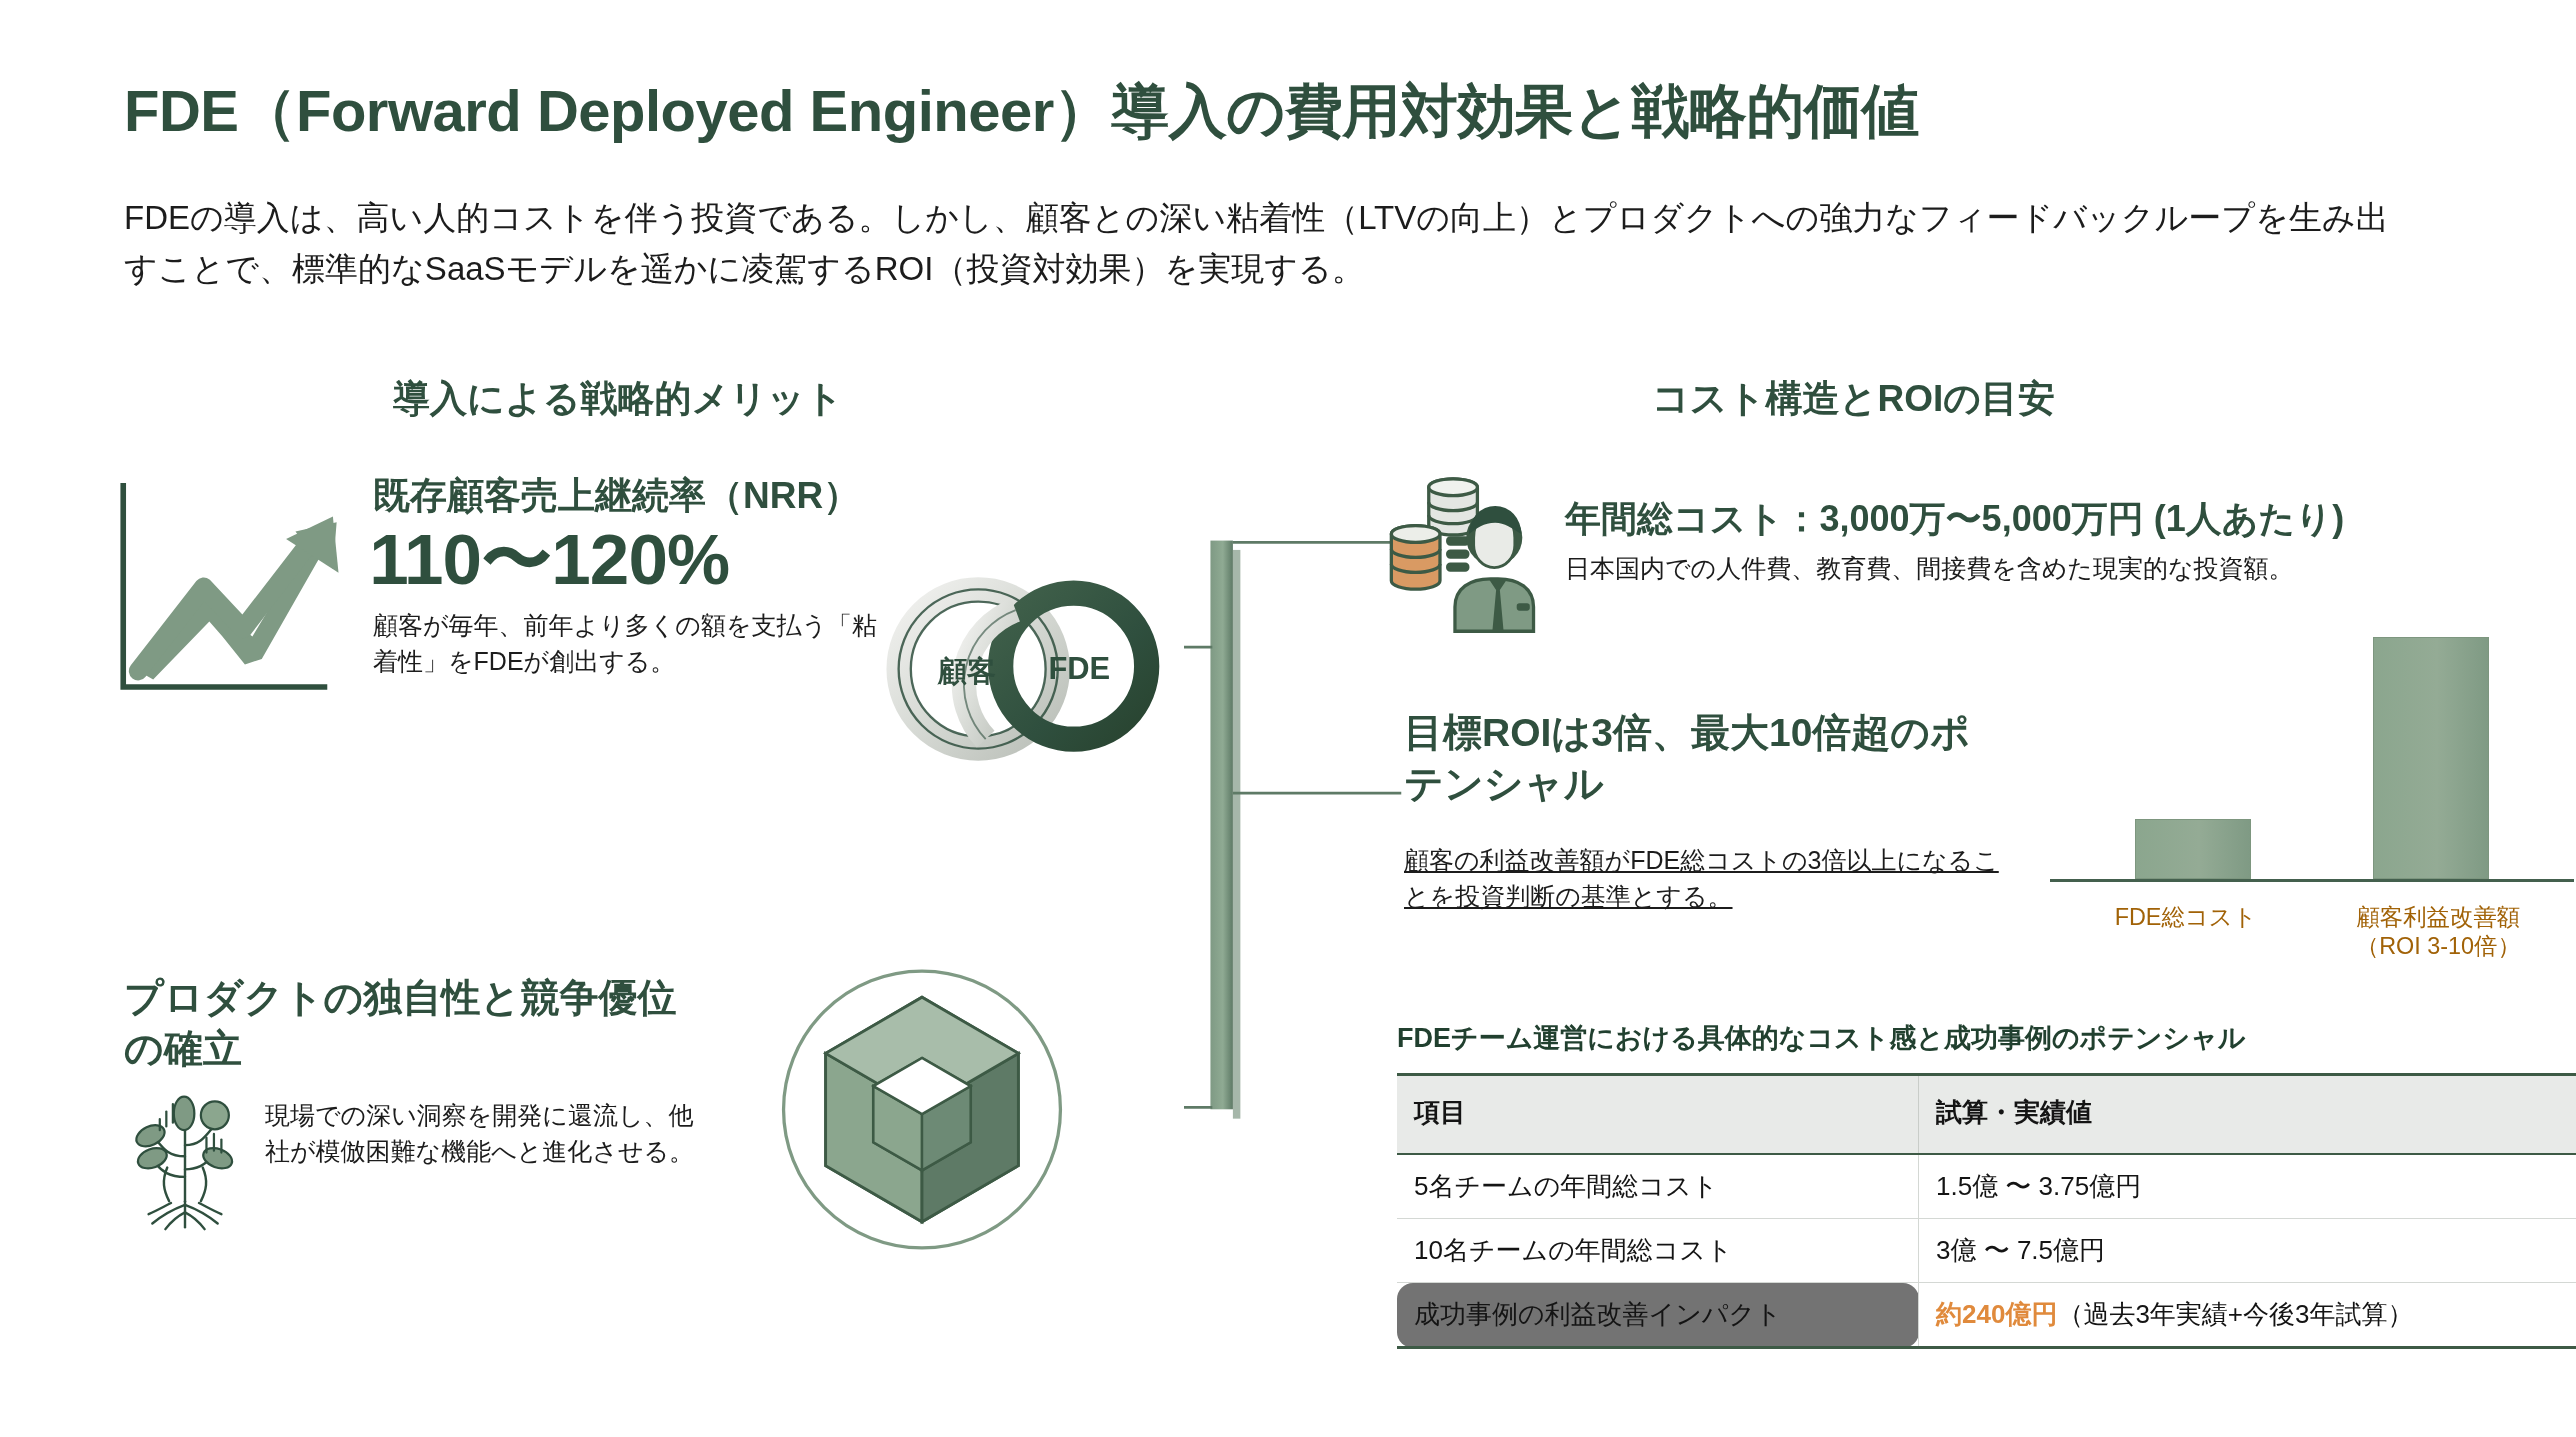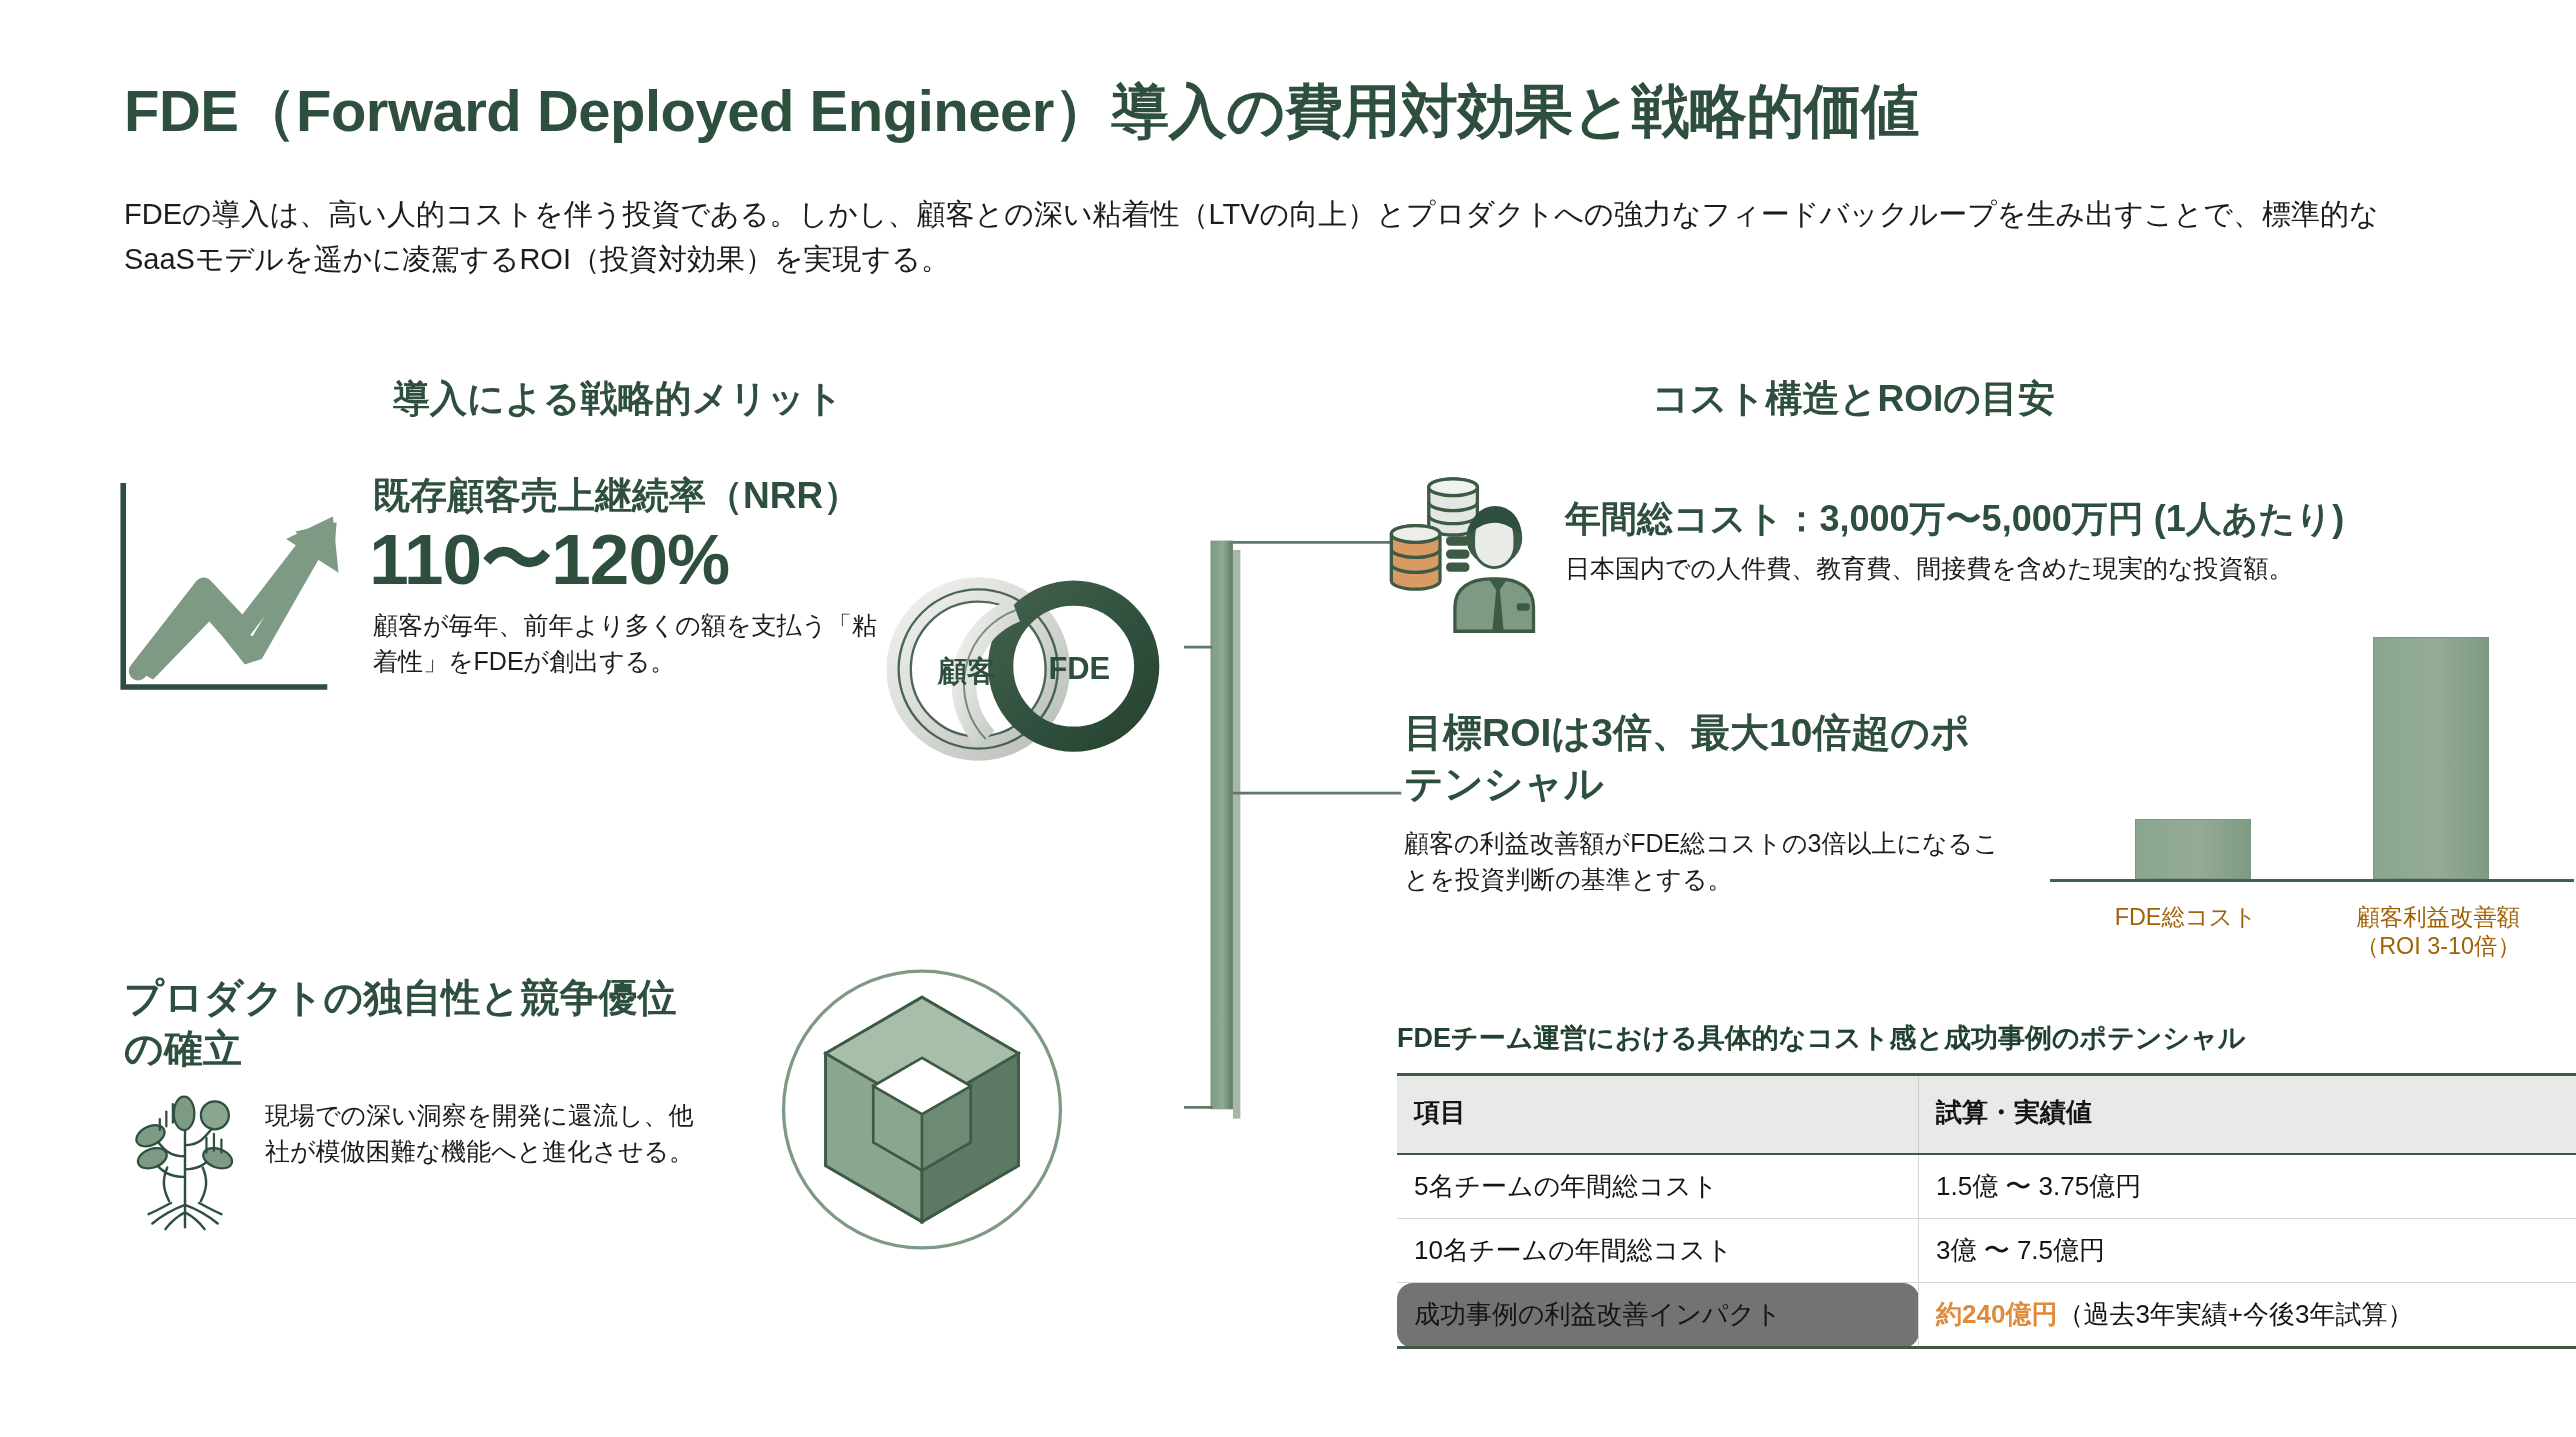--- a/index.html
+++ b/index.html
@@ -26,21 +26,21 @@
     font-weight: 700;
     color: #2f4f3e;
     letter-spacing: -0.5px;
     white-space: nowrap;
   }
   #page-subtitle {
     position: absolute;
     left: 124px;
     top: 192px;
     width: 2265px;
-    font-size: 29px;
+    font-size: 33px;
     line-height: 1.55;
     color: #1c1c1c;
     font-weight: 400;
   }
 
   
   .col-heading {
     position: absolute;
     font-size: 37px;
     font-weight: 700;
@@ -147,21 +147,21 @@
   #cost-block .block-body  { margin-top: 9.4px; font-size: 25px; }
 
   
   #roi-block {
     position: absolute;
     left: 1404px;
     top: 707px;
     width: 599px;
   }
   #roi-block .block-title { font-size: 39px; line-height: 1.32; }
-  #roi-block .block-body  { margin-top: 15px; }
+  #roi-block .block-body  { margin-top: 32px; text-decoration: underline; }
 
   
   #roi-bar-chart {
     position: absolute;
     left: 2050px;
     top: 637px;
     width: 524px;
     height: 281px;
   }
   #roi-bar-chart .plot {

